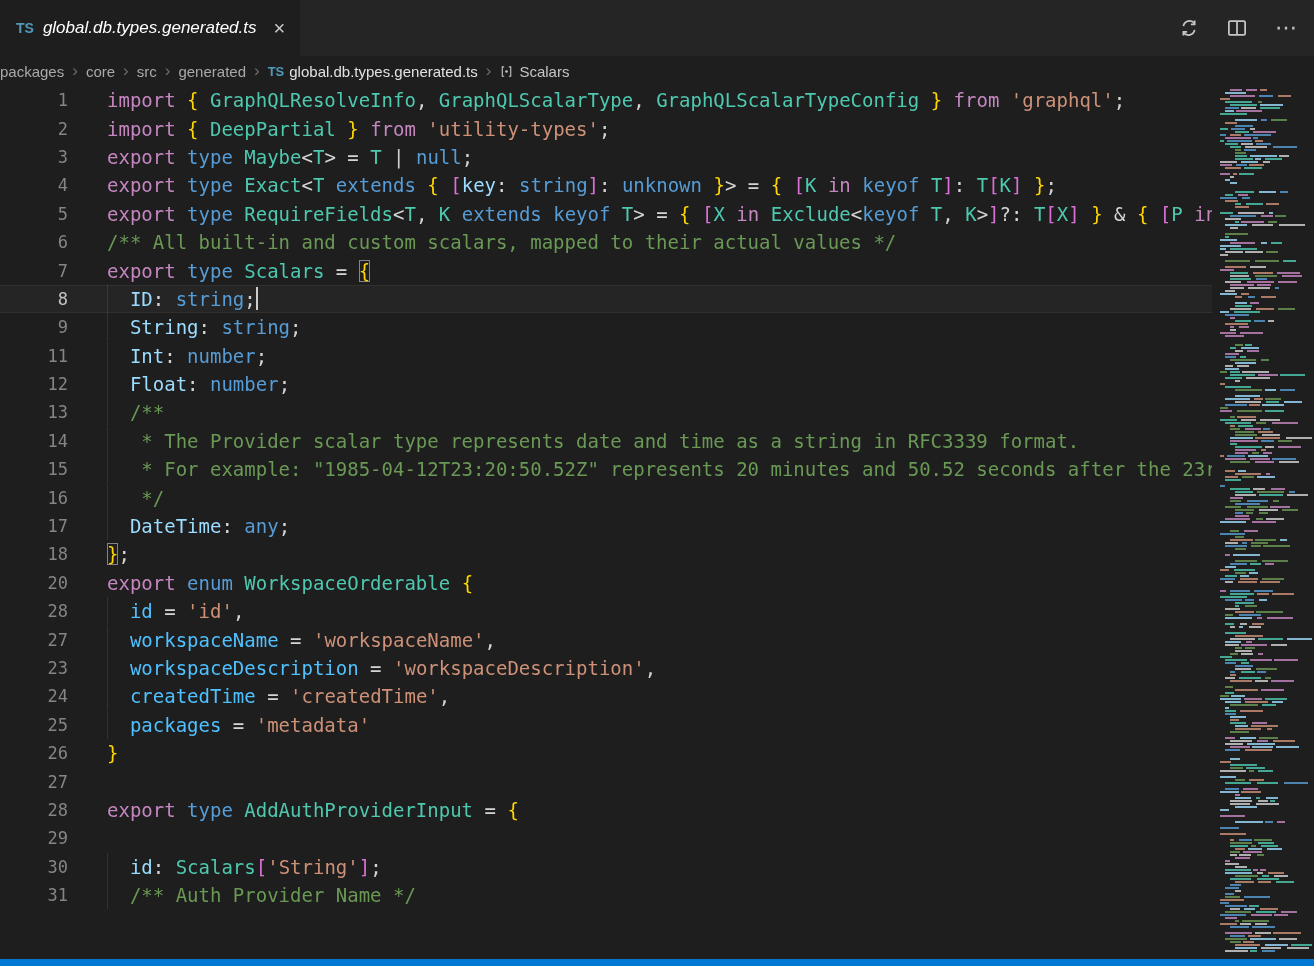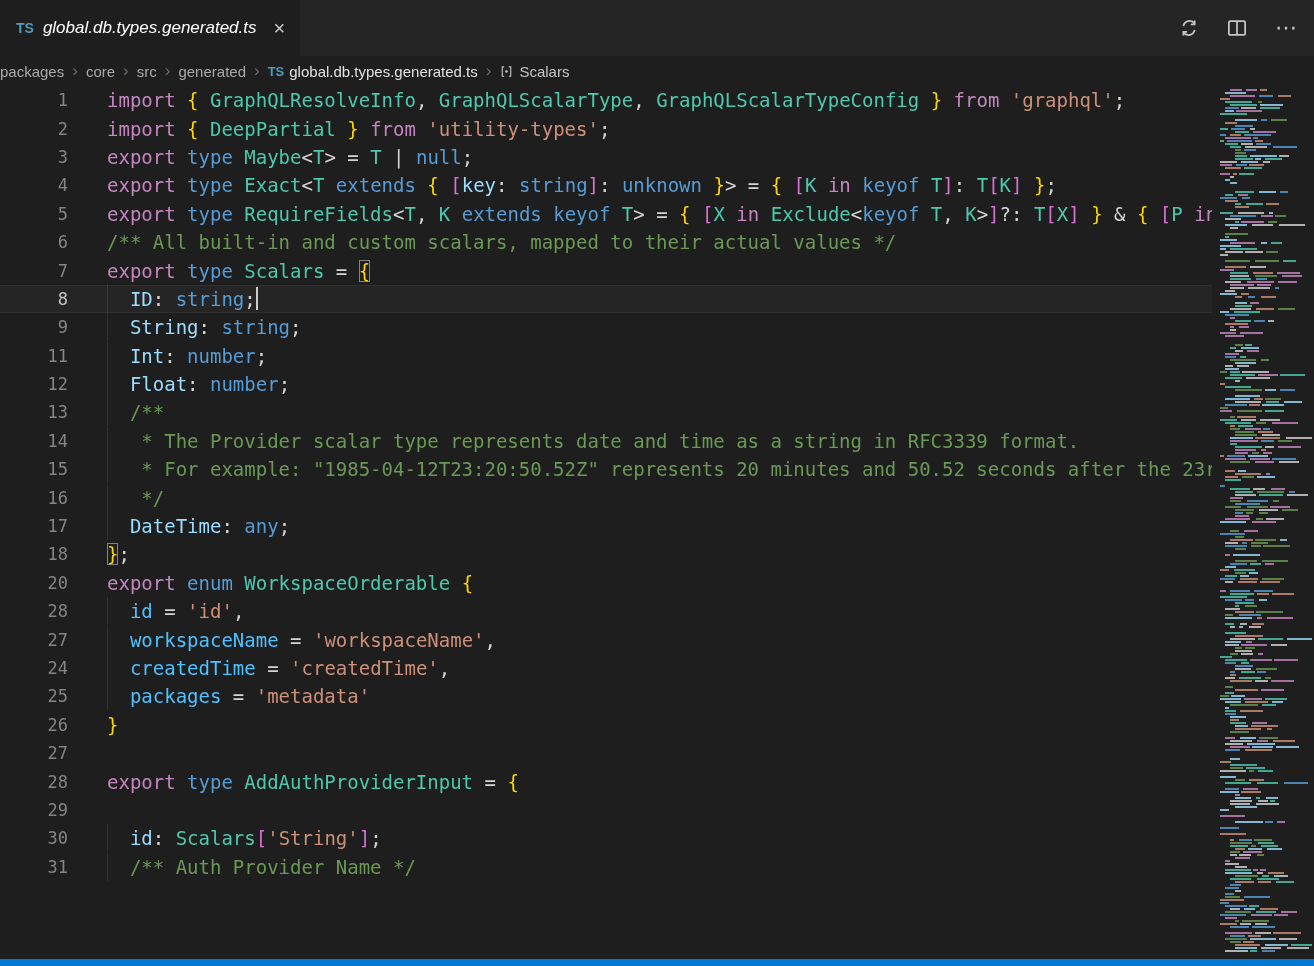--- a/index.html
+++ b/index.html
@@ -164,20 +164,21 @@
       <div class="code-line"><span class="line-number">12</span><span class="line-code guide"><span style="color: rgb(212, 212, 212);">  </span><span style="color: rgb(156, 220, 254);">Float</span><span style="color: rgb(212, 212, 212);">: </span><span style="color: rgb(86, 156, 214);">number</span><span style="color: rgb(212, 212, 212);">;</span></span></div>
       <div class="code-line"><span class="line-number">13</span><span class="line-code guide"><span style="color: rgb(106, 153, 85);">  /**</span></span></div>
       <div class="code-line"><span class="line-number">14</span><span class="line-code guide"><span style="color: rgb(106, 153, 85);">   * The Provider scalar type represents date and time as a string in RFC3339 format.</span></span></div>
       <div class="code-line"><span class="line-number">15</span><span class="line-code guide"><span style="color: rgb(106, 153, 85);">   * For example: "1985-04-12T23:20:50.52Z" represents 20 minutes and 50.52 seconds after the 23rd hour of April 12th, 1985 in UTC.</span></span></div>
       <div class="code-line"><span class="line-number">16</span><span class="line-code guide"><span style="color: rgb(106, 153, 85);">   */</span></span></div>
       <div class="code-line"><span class="line-number">17</span><span class="line-code guide"><span style="color: rgb(212, 212, 212);">  </span><span style="color: rgb(156, 220, 254);">DateTime</span><span style="color: rgb(212, 212, 212);">: </span><span style="color: rgb(86, 156, 214);">any</span><span style="color: rgb(212, 212, 212);">;</span></span></div>
       <div class="code-line"><span class="line-number">18</span><span class="line-code"><span class="bracket-match" style="color: rgb(255, 215, 0);">}</span><span style="color: rgb(212, 212, 212);">;</span></span></div>
       <div class="code-line"><span class="line-number">20</span><span class="line-code"><span style="color: rgb(197, 134, 192);">export </span><span style="color: rgb(86, 156, 214);">enum </span><span style="color: rgb(78, 201, 176);">WorkspaceOrderable </span><span style="color: rgb(255, 215, 0);">{</span></span></div>
       <div class="code-line"><span class="line-number">28</span><span class="line-code guide"><span style="color: rgb(212, 212, 212);">  </span><span style="color: rgb(79, 193, 255);">id</span><span style="color: rgb(212, 212, 212);"> = </span><span style="color: rgb(206, 145, 120);">'id'</span><span style="color: rgb(212, 212, 212);">,</span></span></div>
       <div class="code-line"><span class="line-number">27</span><span class="line-code guide"><span style="color: rgb(212, 212, 212);">  </span><span style="color: rgb(79, 193, 255);">workspaceName</span><span style="color: rgb(212, 212, 212);"> = </span><span style="color: rgb(206, 145, 120);">'workspaceName'</span><span style="color: rgb(212, 212, 212);">,</span></span></div>
+      <div class="code-line"><span class="line-number">23</span><span class="line-code guide"><span style="color: rgb(212, 212, 212);">  </span><span style="color: rgb(79, 193, 255);">workspaceDescription</span><span style="color: rgb(212, 212, 212);"> = </span><span style="color: rgb(206, 145, 120);">'workspaceDescription'</span><span style="color: rgb(212, 212, 212);">,</span></span></div>
       <div class="code-line"><span class="line-number">24</span><span class="line-code guide"><span style="color: rgb(212, 212, 212);">  </span><span style="color: rgb(79, 193, 255);">createdTime</span><span style="color: rgb(212, 212, 212);"> = </span><span style="color: rgb(206, 145, 120);">'createdTime'</span><span style="color: rgb(212, 212, 212);">,</span></span></div>
       <div class="code-line"><span class="line-number">25</span><span class="line-code guide"><span style="color: rgb(212, 212, 212);">  </span><span style="color: rgb(79, 193, 255);">packages</span><span style="color: rgb(212, 212, 212);"> = </span><span style="color: rgb(206, 145, 120);">'metadata'</span></span></div>
       <div class="code-line"><span class="line-number">26</span><span class="line-code"><span style="color: rgb(255, 215, 0);">}</span></span></div>
       <div class="code-line"><span class="line-number">27</span><span class="line-code"></span></div>
       <div class="code-line"><span class="line-number">28</span><span class="line-code"><span style="color: rgb(197, 134, 192);">export </span><span style="color: rgb(86, 156, 214);">type </span><span style="color: rgb(78, 201, 176);">AddAuthProviderInput</span><span style="color: rgb(212, 212, 212);"> = </span><span style="color: rgb(255, 215, 0);">{</span></span></div>
       <div class="code-line"><span class="line-number">29</span></div>
       <div class="code-line"><span class="line-number">30</span><span class="line-code guide"><span style="color: rgb(212, 212, 212);">  </span><span style="color: rgb(156, 220, 254);">id</span><span style="color: rgb(212, 212, 212);">: </span><span style="color: rgb(78, 201, 176);">Scalars</span><span style="color: rgb(218, 112, 214);">[</span><span style="color: rgb(206, 145, 120);">'String'</span><span style="color: rgb(218, 112, 214);">]</span><span style="color: rgb(212, 212, 212);">;</span></span></div>
       <div class="code-line"><span class="line-number">31</span><span class="line-code guide"><span style="color: rgb(212, 212, 212);">  </span><span style="color: rgb(106, 153, 85);">/** Auth Provider Name */</span></span></div>
     </div>
 </div>

